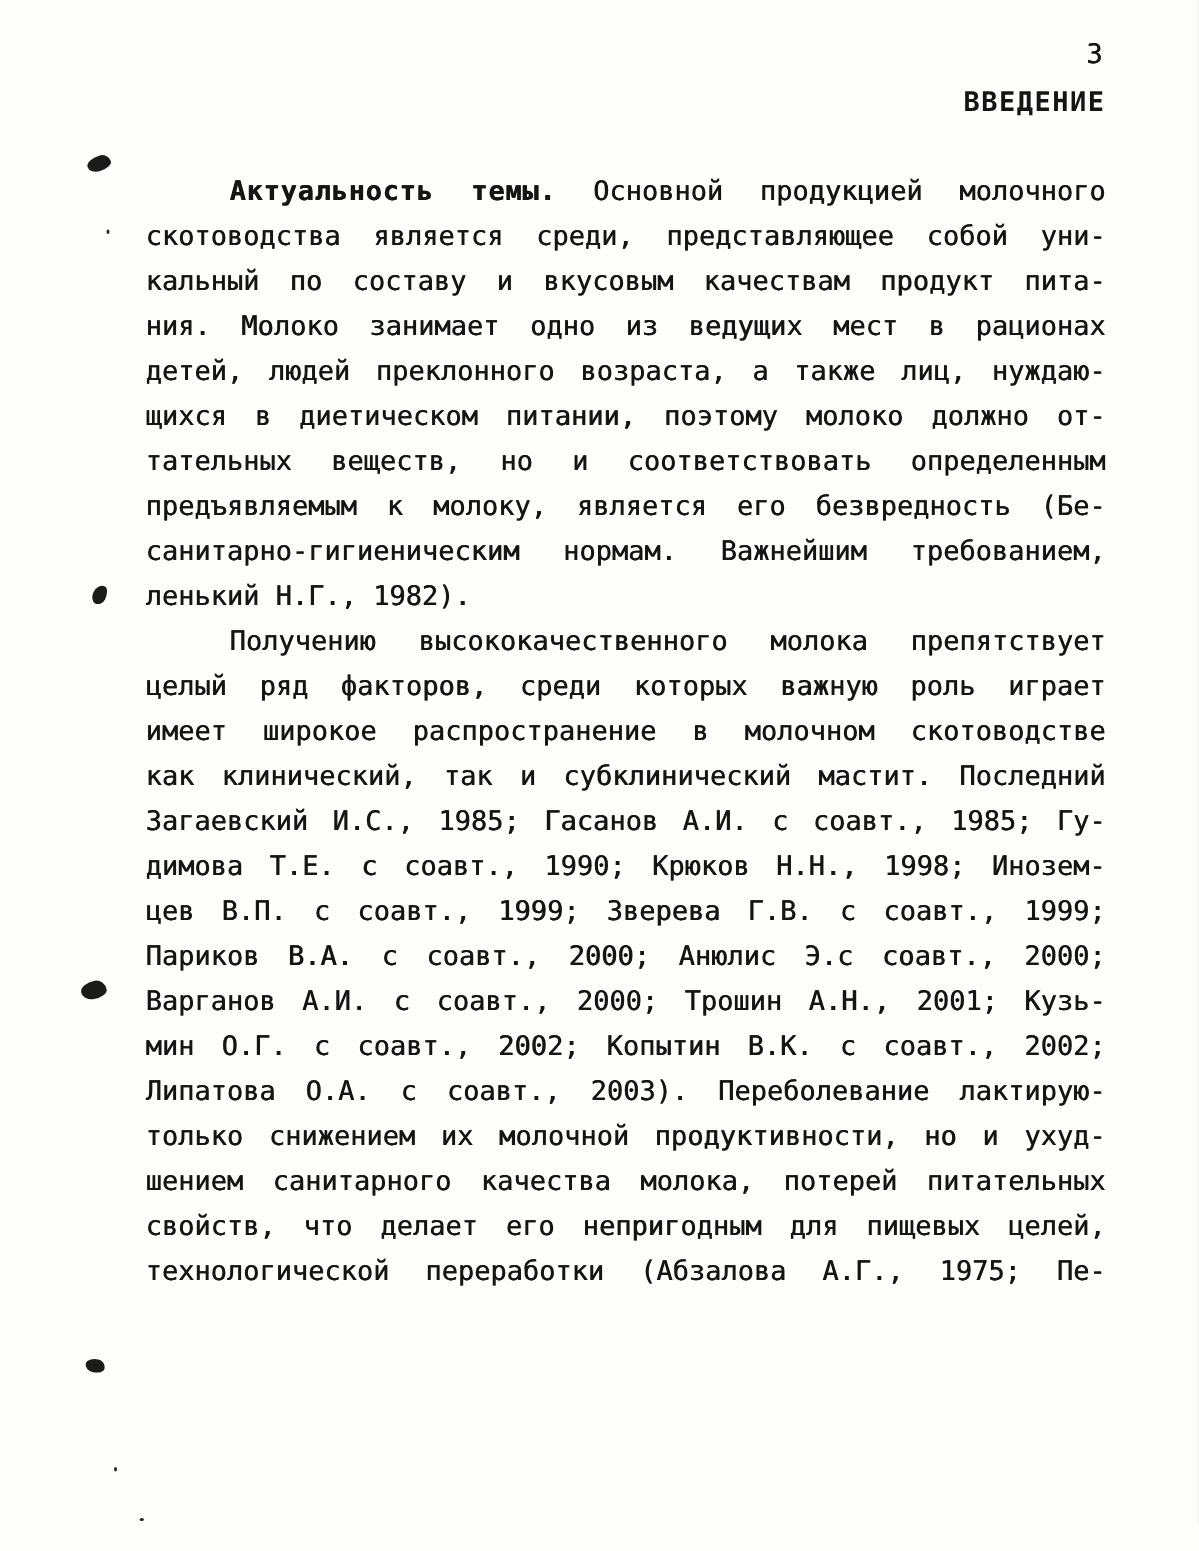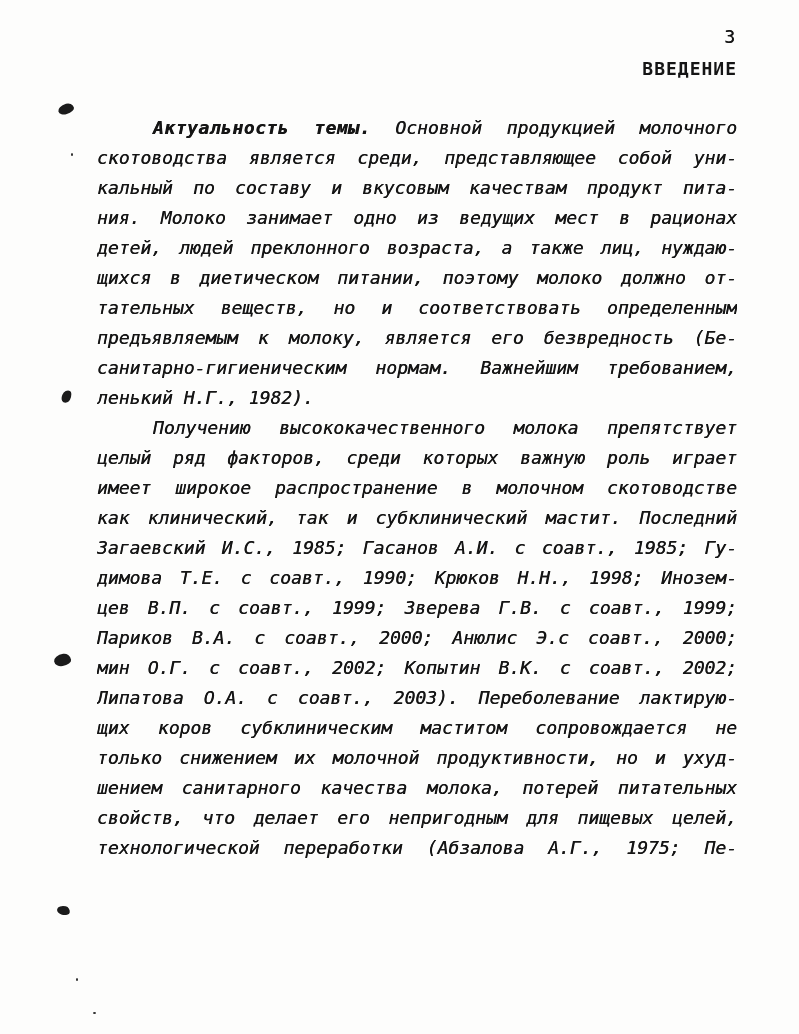--- a/index.html
+++ b/index.html
@@ -33,21 +33,20 @@
     text-align: right;
     font-size: 18px;
     font-weight: bold;
     letter-spacing: 1px;
   }
   .text-block {
     position: absolute;
     top: 113px;
     left: 97px;
     width: 640px;
-    font-style: italic;
   }
   .line {
     font-size: 18px;
     line-height: 30px;
     height: 30px;
     white-space: nowrap;
     text-align: justify;
     text-align-last: justify;
     text-shadow: 0.35px 0 0 currentColor;
     overflow: hidden;
@@ -99,23 +98,23 @@
       <div class="line">санитарно-гигиеническим нормам. Важнейшим требованием,</div>
       <div class="line no-stretch">ленький Н.Г., 1982).</div>
       <div class="line first">Получению высококачественного молока препятствует</div>
       <div class="line">целый ряд факторов, среди которых важную роль играет</div>
       <div class="line">имеет широкое распространение в молочном скотоводстве</div>
       <div class="line">как клинический, так и субклинический мастит. Последний</div>
       <div class="line">Загаевский И.С., 1985; Гасанов А.И. с соавт., 1985; Гу-</div>
       <div class="line">димова Т.Е. с соавт., 1990; Крюков Н.Н., 1998; Инозем-</div>
       <div class="line">цев В.П. с соавт., 1999; Зверева Г.В. с соавт., 1999;</div>
       <div class="line">Париков В.А. с соавт., 2000; Анюлис Э.с соавт., 2000;</div>
+      <div class="line">Варганов А.И. с соавт., 2000; Трошин А.Н., 2001; Кузь-</div>
       <div class="line">мин О.Г. с соавт., 2002; Копытин В.К. с соавт., 2002;</div>
       <div class="line">Липатова О.А. с соавт., 2003). Переболевание лактирую-</div>
-      <div class="line">щих коров субклиническим маститом сопровождается не</div>
       <div class="line">только снижением их молочной продуктивности, но и ухуд-</div>
       <div class="line">шением санитарного качества молока, потерей питательных</div>
       <div class="line">свойств, что делает его непригодным для пищевых целей,</div>
       <div class="line">технологической переработки (Абзалова А.Г., 1975; Пе-</div>
     </div>
 
   <div class="smudge s1"></div>
   <div class="smudge s2"></div>
   <div class="smudge s3"></div>
   <div class="smudge s4"></div>

